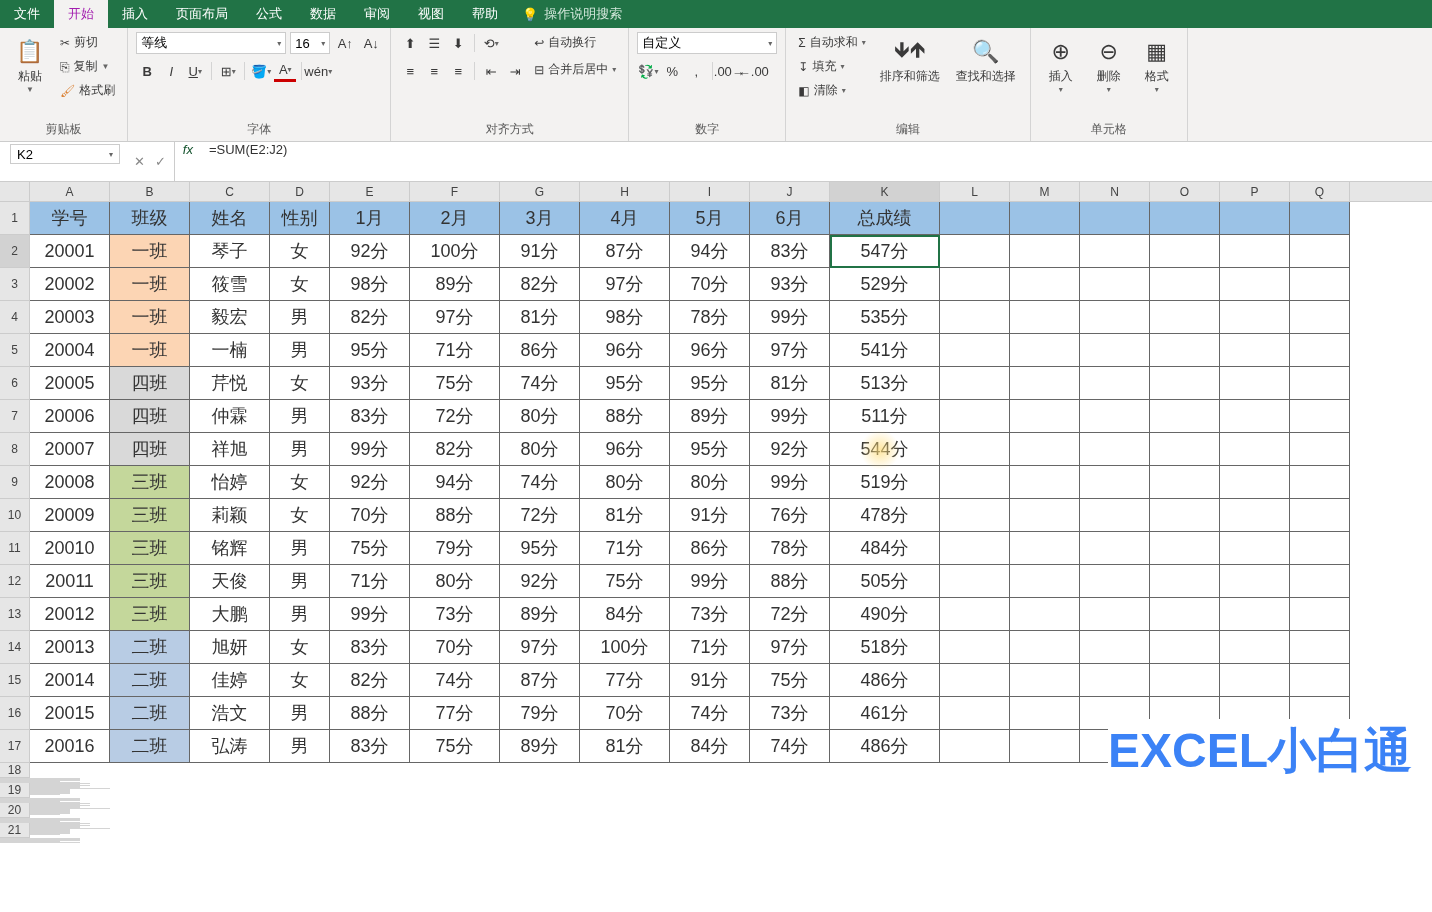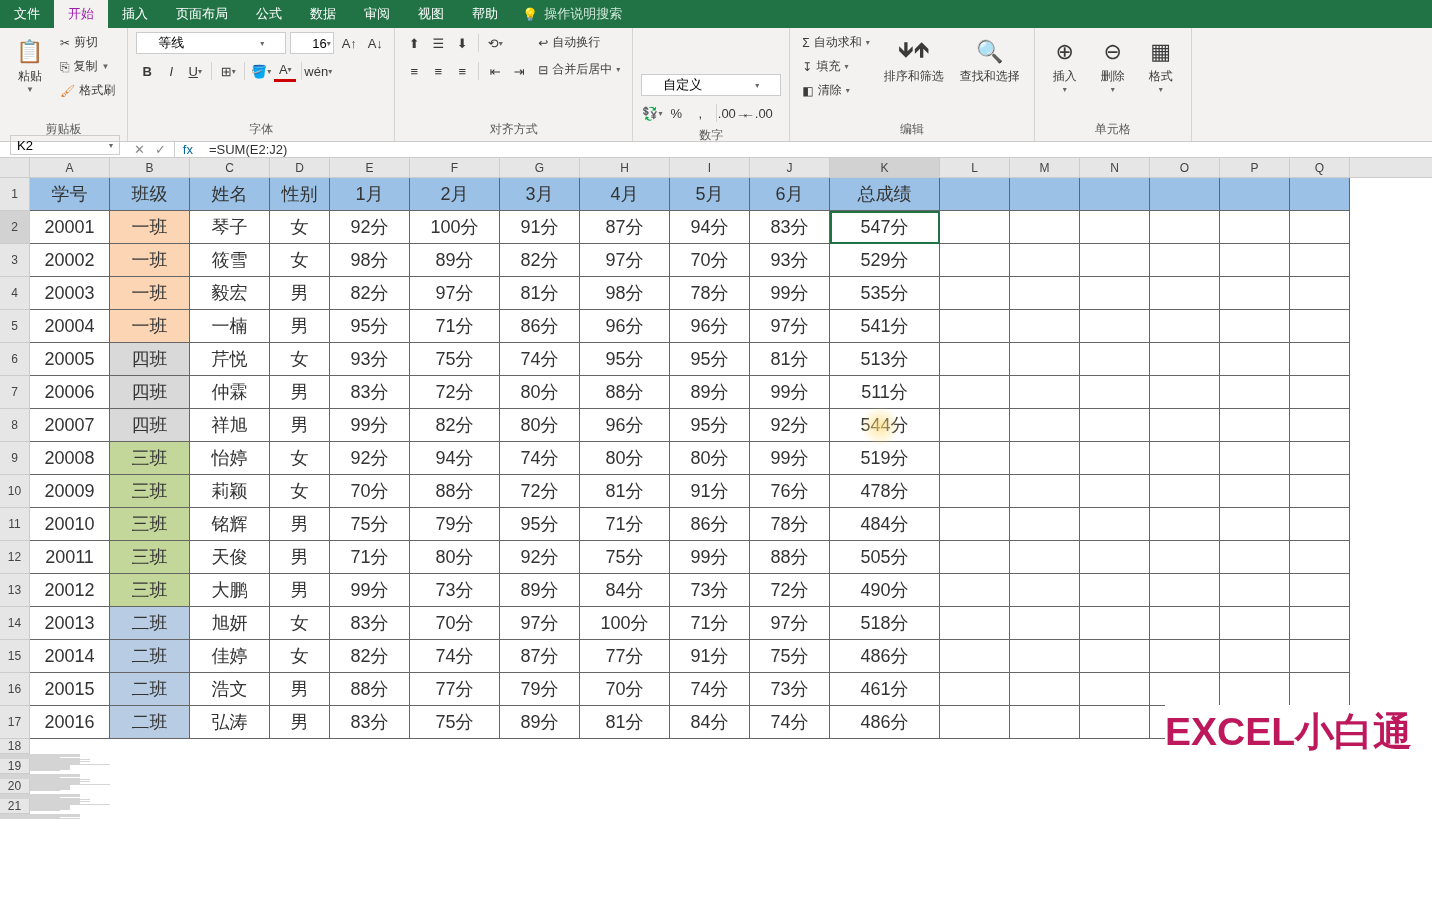--- a/index.html
+++ b/index.html
@@ -14,33 +14,33 @@
 
 .ribbon { background: #f3f2f1; border-bottom: 1px solid #ccc; height: 114px; display: flex; }
 .ribbon-group { border-right: 1px solid #d4d4d4; padding: 4px 8px 0; display: flex; flex-direction: column; justify-content: space-between; }
 .ribbon-group-label { text-align: center; color: #5a5a5a; font-size: 12px; padding: 3px 0; }
 .ribbon-controls { display: flex; align-items: flex-start; gap: 4px; flex: 1; }
 .rib-col { display: flex; flex-direction: column; gap: 3px; }
 .rib-btn { display: flex; align-items: center; gap: 4px; padding: 2px 4px; color: #3a3a3a; font-size: 12px; cursor: pointer; }
 .big-btn { display: flex; flex-direction: column; align-items: center; padding: 4px 6px; cursor: pointer; font-size: 12px; color: #3a3a3a; }
 .icon-lg { width: 32px; height: 32px; display: flex; align-items: center; justify-content: center; font-size: 22px; }
 .dropdown-arrow { font-size: 8px; color: #666; }
-.font-select { border: 1px solid #ccc; background: #fff; height: 22px; padding: 0 21px; display: flex; align-items: center; justify-content: space-between; }
+.font-select { border: 1px solid #ccc; background: #fff; height: 22px; padding: 0 4px; display: flex; align-items: center; justify-content: space-between; }
 .font-name { width: 150px; }
 .font-size { width: 40px; }
-.num-select { width: 140px; margin-top: 42px; }
+.num-select { width: 140px; }
 .fmt-row { display: flex; gap: 2px; }
 .fmt-btn { width: 22px; height: 22px; display: flex; align-items: center; justify-content: center; cursor: pointer; color: #3a3a3a; }
 .sep { width: 1px; background: #d4d4d4; margin: 2px 3px; }
 
 
-.formula-bar { display: flex; align-items: flex-end; height: 16px; border-bottom: 1px solid #ccc; background: #fff; }
+.formula-bar { display: flex; align-items: flex-start; height: 40px; border-bottom: 1px solid #ccc; background: #fff; }
 .name-box { width: 110px; border: 1px solid #ccc; margin: 2px 6px 2px 10px; height: 20px; padding: 0 6px; display: flex; align-items: center; justify-content: space-between; }
 .fx-btns { display: flex; align-items: center; gap: 10px; padding: 0 8px; border-right: 1px solid #ccc; height: 100%; color: #888; }
-.fx-label { color: #0369a1; padding: 0 8px; }
+.fx-label { font-style: italic; color: #14532d; padding: 0 8px; }
 .formula-input { flex: 1; padding: 0 8px; color: #333; }
 
 
 .grid-area { position: relative; }
 .col-headers { display: flex; height: 20px; background: #e6e6e6; border-bottom: 1px solid #ccc; }
 .corner { width: 30px; border-right: 1px solid #ccc; background: #e6e6e6; }
 .col-head { border-right: 1px solid #ccc; text-align: center; font-size: 12px; color: #444; display: flex; align-items: center; justify-content: center; background: #e6e6e6; }
 .col-head.sel { background: #d2d2d2; }
 .row { display: flex; height: 33px; }
 .row-head { width: 30px; border-right: 1px solid #ccc; border-bottom: 1px solid #ccc; background: #e6e6e6; text-align: center; font-size: 12px; color: #444; display: flex; align-items: center; justify-content: center; }
@@ -48,21 +48,21 @@
 .cell { border-right: 1px solid #d4d4d4; border-bottom: 1px solid #d4d4d4; display: flex; align-items: center; justify-content: center; font-size: 18px; color: #333; background: #fff; overflow: hidden; }
 .row.header .cell { background: #9bc2e6; border-right: 1px solid #666; border-bottom: 1px solid #666; }
 .row.data .cell { border-right: 1px solid #666; border-bottom: 1px solid #666; }
 .row.empty { height: 20px; flex-direction: column; }
 .row.empty .cell { border-right: 1px solid #d4d4d4; border-bottom: 1px solid #d4d4d4; }
 .class-一班 { background: #fcd5b4 !important; }
 .class-二班 { background: #b8cce4 !important; }
 .class-三班 { background: #c4d79b !important; }
 .class-四班 { background: #d9d9d9 !important; }
 .cell.selected { outline: 2px solid #217346; outline-offset: -2px; }
-.watermark { position: absolute; right: 20px; bottom: 60px; font-size: 39px; font-weight: bold; color: #be185d; background: #fff; }
+.watermark { position: absolute; right: 20px; bottom: 60px; font-size: 48px; font-weight: bold; color: #3b82f6; background: #fff; }
 .cursor-highlight { position: absolute; width: 40px; height: 40px; border-radius: 50%; background: radial-gradient(circle, rgba(255,220,120,0.7) 0%, rgba(255,220,120,0) 70%); pointer-events: none; }
 .wA{width:80px}.wB{width:80px}.wC{width:80px}.wD{width:60px}.wE{width:80px}.wF{width:90px}.wG{width:80px}.wH{width:90px}.wI{width:80px}.wJ{width:80px}.wK{width:110px}.wL{width:70px}.wM{width:70px}.wN{width:70px}.wO{width:70px}.wP{width:70px}.wQ{width:60px}
 </style>
 </head>
 <body>
 
 <div class="menu-bar">
   <div class="menu-item">文件</div>
   <div class="menu-item active">开始</div>
   <div class="menu-item">插入</div>

